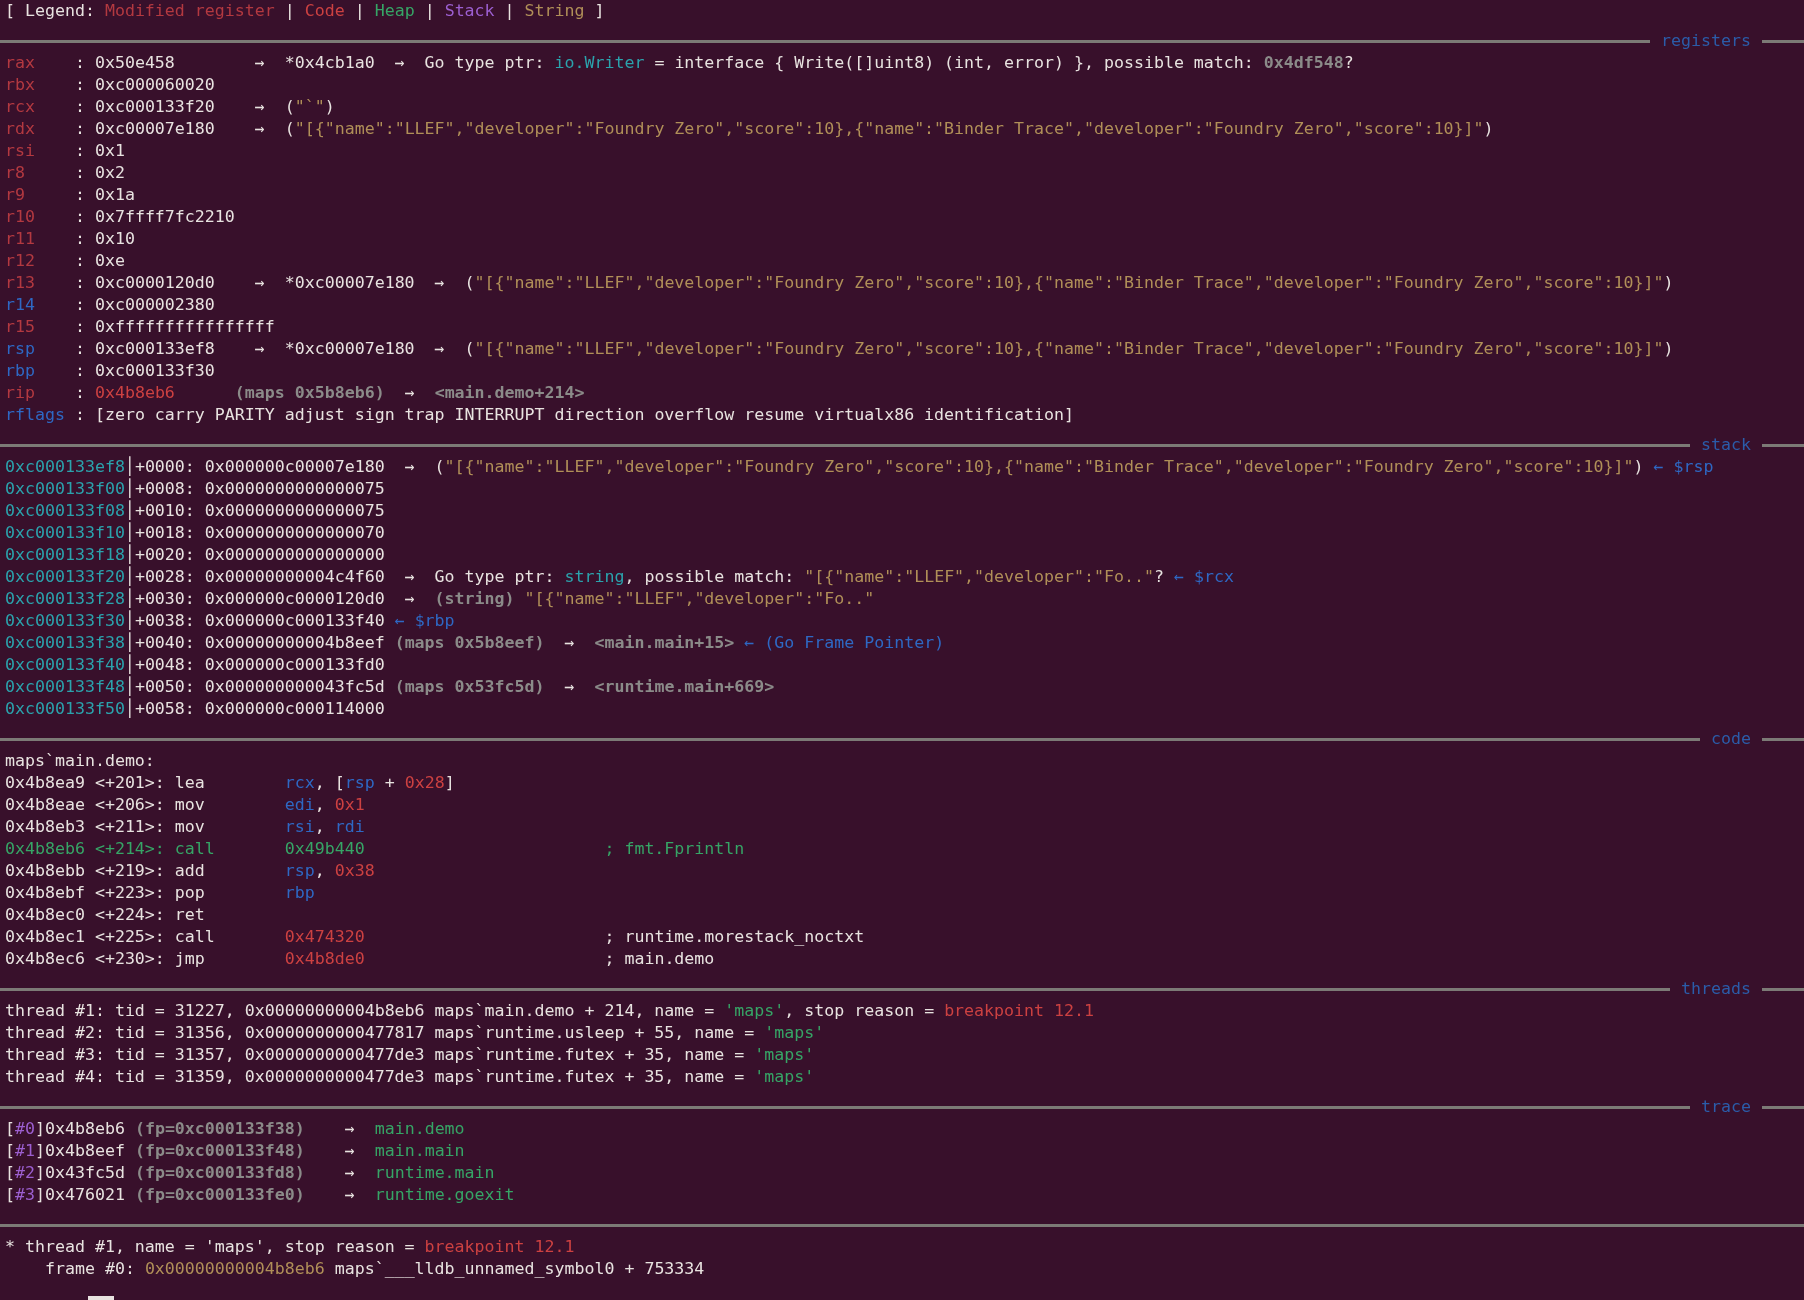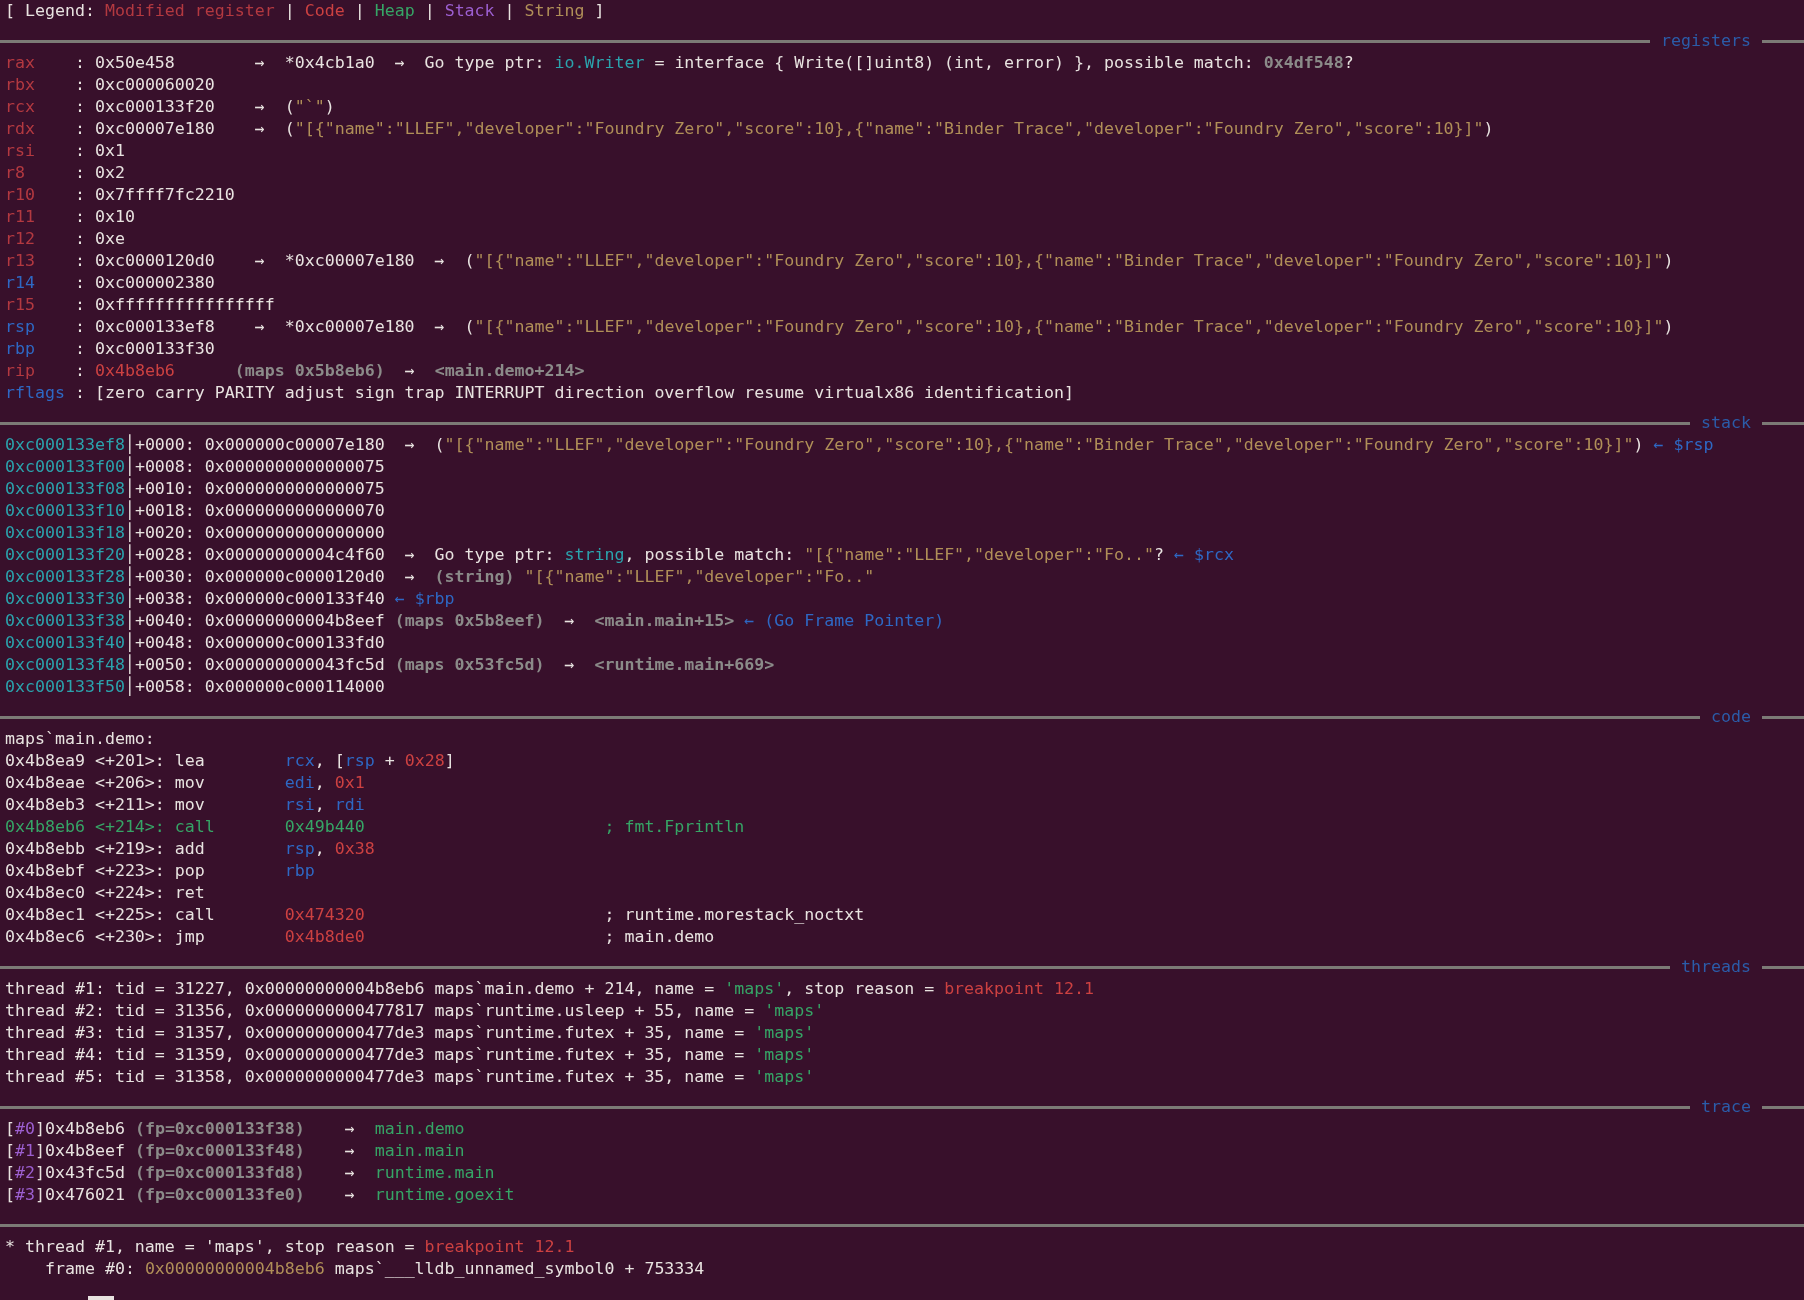--- a/index.html
+++ b/index.html
@@ -45,20 +45,21 @@
           <div class="rule rule-left"></div>
           <span class="divider-label">registers</span>
           <div class="rule rule-right"></div>
         </div>
         <div class="line"><span class="c-dr">rax</span><span class="c-w">    : 0x50e458        →  *0x4cb1a0  →  Go type ptr: </span><span class="c-c">io.Writer</span><span class="c-w"> = interface { Write([]uint8) (int, error) }, possible match: </span><span class="c-gy">0x4df548</span><span class="c-w">?</span></div>
         <div class="line"><span class="c-dr">rbx</span><span class="c-w">    : 0xc000060020</span></div>
         <div class="line"><span class="c-dr">rcx</span><span class="c-w">    : 0xc000133f20    →  (</span><span class="c-t">"`"</span><span class="c-w">)</span></div>
         <div class="line"><span class="c-dr">rdx</span><span class="c-w">    : 0xc00007e180    →  (</span><span class="c-t">"[{"name":"LLEF","developer":"Foundry Zero","score":10},{"name":"Binder Trace","developer":"Foundry Zero","score":10}]"</span><span class="c-w">)</span></div>
         <div class="line"><span class="c-dr">rsi</span><span class="c-w">    : 0x1</span></div>
         <div class="line"><span class="c-dr">r8</span><span class="c-w">     : 0x2</span></div>
+        <div class="line"><span class="c-dr">r9</span><span class="c-w">     : 0x1a</span></div>
         <div class="line"><span class="c-dr">r10</span><span class="c-w">    : 0x7ffff7fc2210</span></div>
         <div class="line"><span class="c-dr">r11</span><span class="c-w">    : 0x10</span></div>
         <div class="line"><span class="c-dr">r12</span><span class="c-w">    : 0xe</span></div>
         <div class="line"><span class="c-dr">r13</span><span class="c-w">    : 0xc0000120d0    →  *0xc00007e180  →  (</span><span class="c-t">"[{"name":"LLEF","developer":"Foundry Zero","score":10},{"name":"Binder Trace","developer":"Foundry Zero","score":10}]"</span><span class="c-w">)</span></div>
         <div class="line"><span class="c-b">r14</span><span class="c-w">    : 0xc000002380</span></div>
         <div class="line"><span class="c-dr">r15</span><span class="c-w">    : 0xffffffffffffffff</span></div>
         <div class="line"><span class="c-b">rsp</span><span class="c-w">    : 0xc000133ef8    →  *0xc00007e180  →  (</span><span class="c-t">"[{"name":"LLEF","developer":"Foundry Zero","score":10},{"name":"Binder Trace","developer":"Foundry Zero","score":10}]"</span><span class="c-w">)</span></div>
         <div class="line"><span class="c-b">rbp</span><span class="c-w">    : 0xc000133f30</span></div>
         <div class="line"><span class="c-dr">rip</span><span class="c-w">    : </span><span class="c-r">0x4b8eb6</span><span class="c-w">      </span><span class="c-gy">(maps 0x5b8eb6)</span><span class="c-w">  →  </span><span class="c-gy">&lt;main.demo+214&gt;</span></div>
         <div class="line"><span class="c-b">rflags</span><span class="c-w"> : [zero carry PARITY adjust sign trap INTERRUPT direction overflow resume virtualx86 identification]</span></div>
@@ -102,21 +103,20 @@
       <div>
         <div class="divider">
           <div class="rule rule-left"></div>
           <span class="divider-label">threads</span>
           <div class="rule rule-right"></div>
         </div>
         <div class="line"><span class="c-w">thread #1: tid = 31227, 0x00000000004b8eb6 maps`main.demo + 214, name = </span><span class="c-g">'maps'</span><span class="c-w">, stop reason = </span><span class="c-r">breakpoint 12.1</span></div>
         <div class="line"><span class="c-w">thread #2: tid = 31356, 0x0000000000477817 maps`runtime.usleep + 55, name = </span><span class="c-g">'maps'</span></div>
         <div class="line"><span class="c-w">thread #3: tid = 31357, 0x0000000000477de3 maps`runtime.futex + 35, name = </span><span class="c-g">'maps'</span></div>
         <div class="line"><span class="c-w">thread #4: tid = 31359, 0x0000000000477de3 maps`runtime.futex + 35, name = </span><span class="c-g">'maps'</span></div>
-        <div class="line"><span class="c-w">thread #5: tid = 31358, 0x0000000000477de3 maps`runtime.futex + 35, name = </span><span class="c-g">'maps'</span></div>
       </div>
       <div>
         <div class="divider">
           <div class="rule rule-left"></div>
           <span class="divider-label">trace</span>
           <div class="rule rule-right"></div>
         </div>
         <div class="line"><span class="c-w">[</span><span class="c-p">#0</span><span class="c-w">]</span><span class="c-w">0x4b8eb6 </span><span class="c-gy">(fp=0xc000133f38)</span><span class="c-w">    →  </span><span class="c-g">main.demo</span></div>
         <div class="line"><span class="c-w">[</span><span class="c-p">#1</span><span class="c-w">]</span><span class="c-w">0x4b8eef </span><span class="c-gy">(fp=0xc000133f48)</span><span class="c-w">    →  </span><span class="c-g">main.main</span></div>
         <div class="line"><span class="c-w">[</span><span class="c-p">#2</span><span class="c-w">]</span><span class="c-w">0x43fc5d </span><span class="c-gy">(fp=0xc000133fd8)</span><span class="c-w">    →  </span><span class="c-g">runtime.main</span></div>

